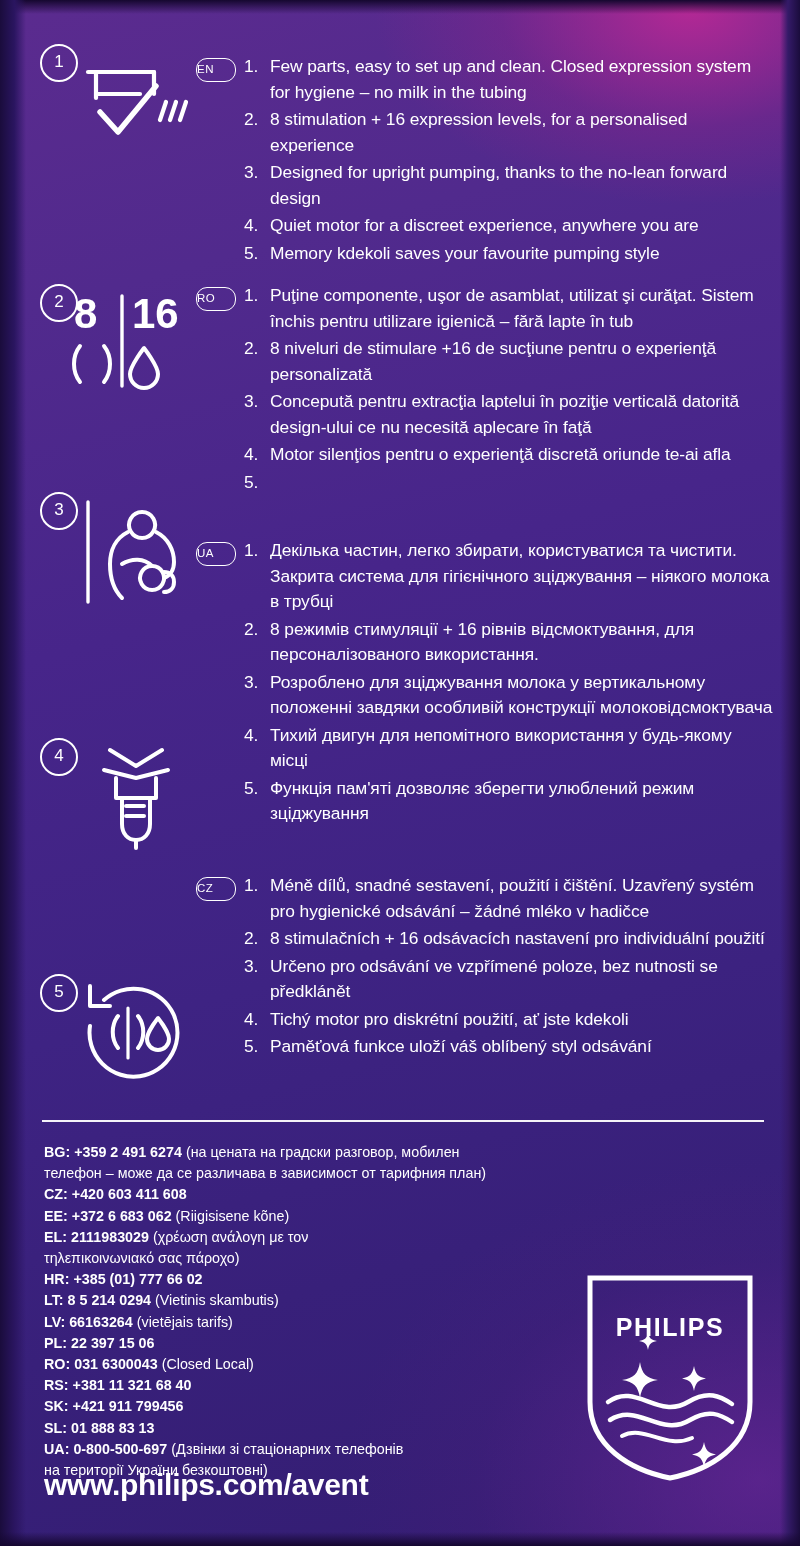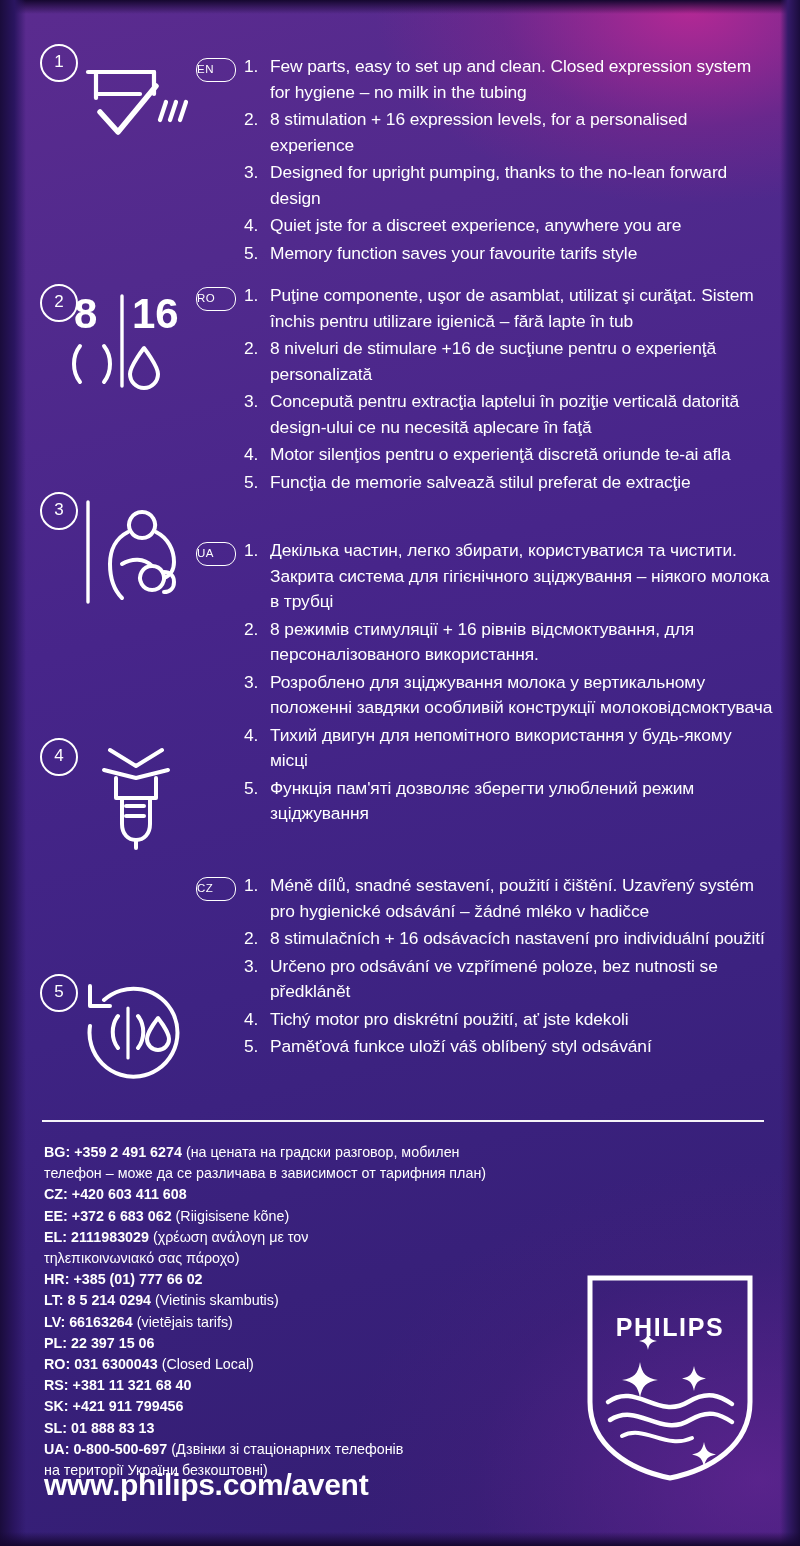--- a/index.html
+++ b/index.html
@@ -277,33 +277,33 @@
         </div>
       </div>
     </div>
 
     <div class="lang-block" style="top:54px;">
       <div class="lang-tag">EN</div>
       <ol class="lines">
         <li><span class="idx">1.</span><span>Few parts, easy to set up and clean. Closed expression system for hygiene – no milk in the tubing</span></li>
         <li><span class="idx">2.</span><span>8 stimulation + 16 expression levels, for a personalised experience</span></li>
         <li><span class="idx">3.</span><span>Designed for upright pumping, thanks to the no-lean forward design</span></li>
-        <li><span class="idx">4.</span><span>Quiet jste for a discreet experience, anywhere you are</span></li>
-        <li><span class="idx">5.</span><span>Memory function saves your favourite tarifs style</span></li>
+        <li><span class="idx">4.</span><span>Quiet motor for a discreet experience, anywhere you are</span></li>
+        <li><span class="idx">5.</span><span>Memory kdekoli saves your favourite pumping style</span></li>
       </ol>
     </div>
 
     <div class="lang-block" style="top:283px;">
       <div class="lang-tag">RO</div>
       <ol class="lines">
         <li><span class="idx">1.</span><span>Puţine componente, uşor de asamblat, utilizat şi curăţat. Sistem închis pentru utilizare igienică – fără lapte în tub</span></li>
         <li><span class="idx">2.</span><span>8 niveluri de stimulare +16 de sucţiune pentru o experienţă personalizată</span></li>
         <li><span class="idx">3.</span><span>Concepută pentru extracţia laptelui în poziţie verticală datorită design-ului ce nu necesită aplecare în faţă</span></li>
         <li><span class="idx">4.</span><span>Motor silenţios pentru o experienţă discretă oriunde te-ai afla</span></li>
-        <li><span class="idx">5.</span><span>Funcţia de memorie salvează stilul preferat de extracţie</span></li>
+        <li><span class="idx">5.</span></li>
       </ol>
     </div>
 
     <div class="lang-block" style="top:538px;">
       <div class="lang-tag">UA</div>
       <ol class="lines">
         <li><span class="idx">1.</span><span>Декілька частин, легко збирати, користуватися та чистити.  Закрита система для гігієнічного зціджування – ніякого молока в трубці</span></li>
         <li><span class="idx">2.</span><span>8 режимів стимуляції + 16 рівнів відсмоктування, для персоналізованого використання.</span></li>
         <li><span class="idx">3.</span><span>Розроблено для зціджування молока у вертикальному положенні завдяки особливій конструкції молоковідсмоктувача</span></li>
         <li><span class="idx">4.</span><span>Тихий двигун для непомітного використання у будь-якому місці</span></li>

